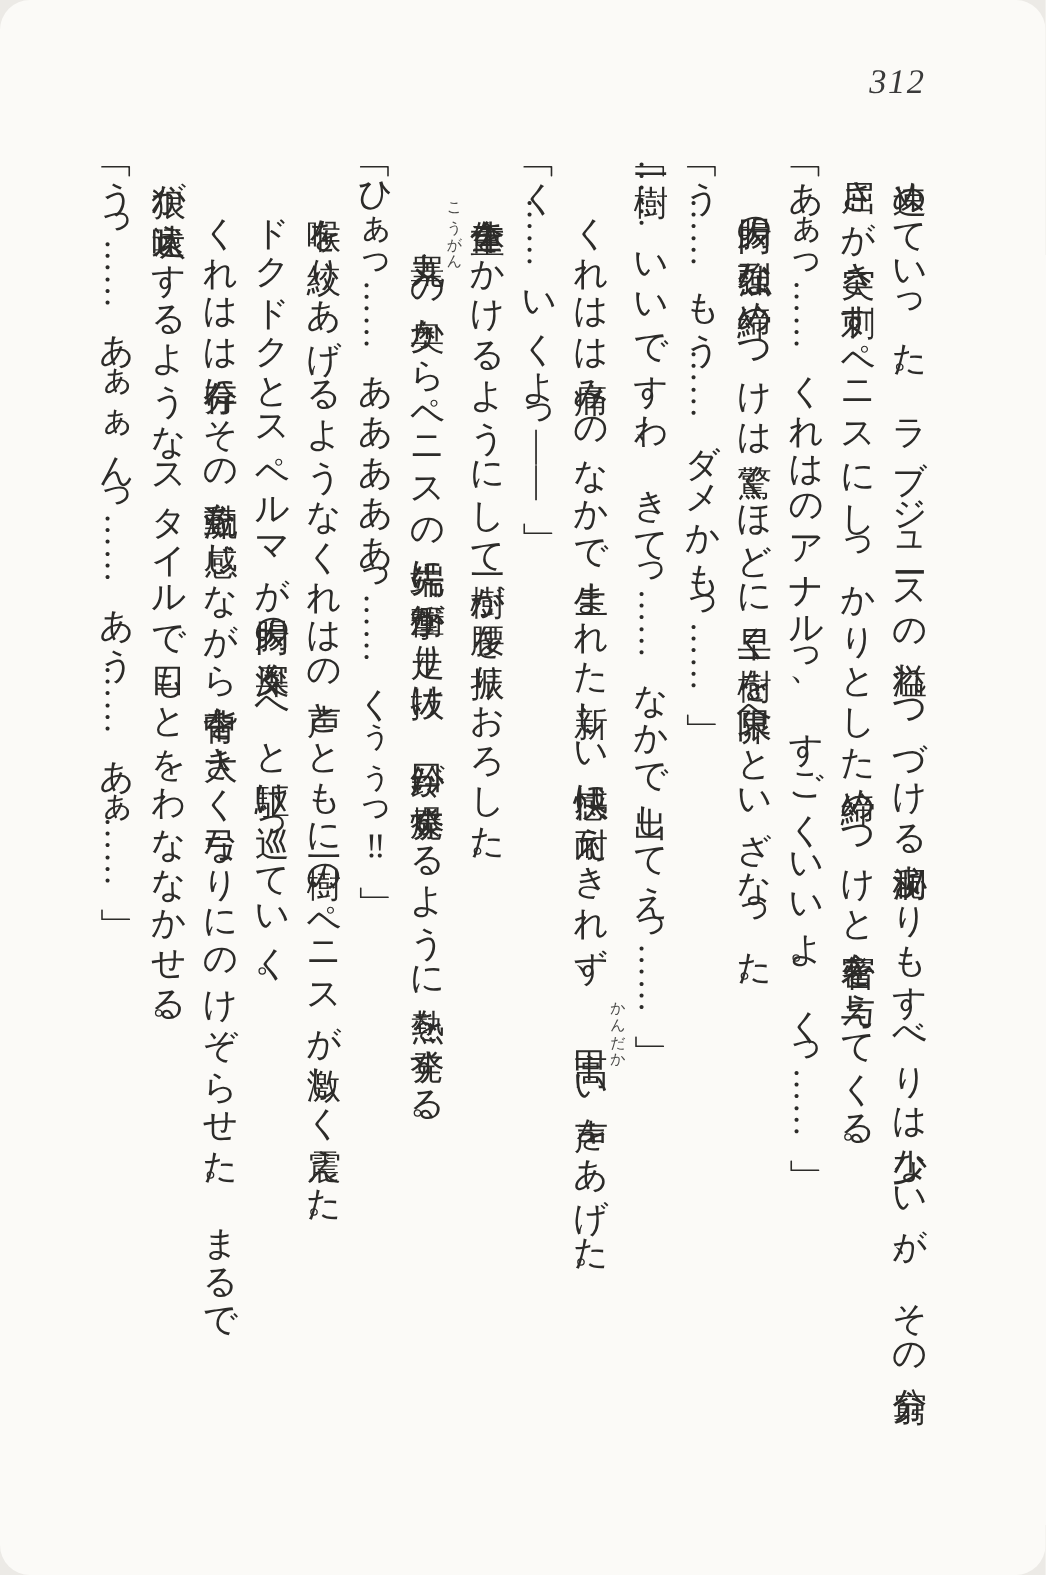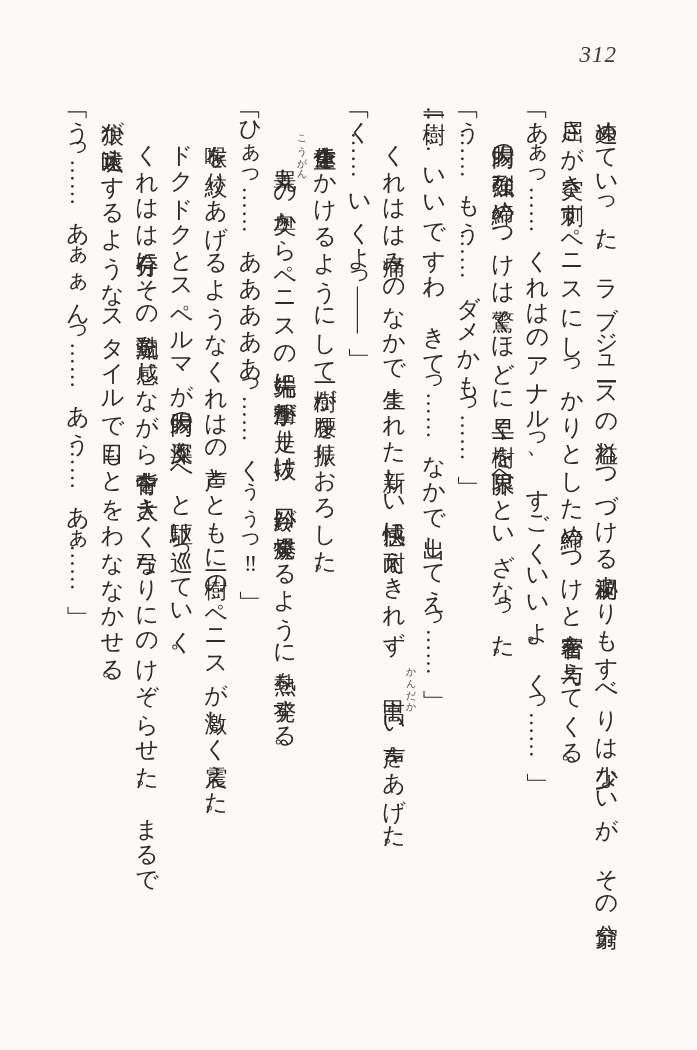--- a/index.html
+++ b/index.html
@@ -11,20 +11,21 @@
     height: 1050px;
     background: #eceae6;
     font-family: "Liberation Serif", "DejaVu Serif", serif;
   }
   .page {
     position: relative;
     width: 697px;
     height: 1050px;
     background: #fbfaf7;
     overflow: hidden;
+    border-radius: 20px;
   }
   .page-number {
     position: absolute;
     top: 42px;
     right: 80px;
     font-size: 23px;
     font-style: italic;
     color: #3a3a3a;
     letter-spacing: 1px;
   }

